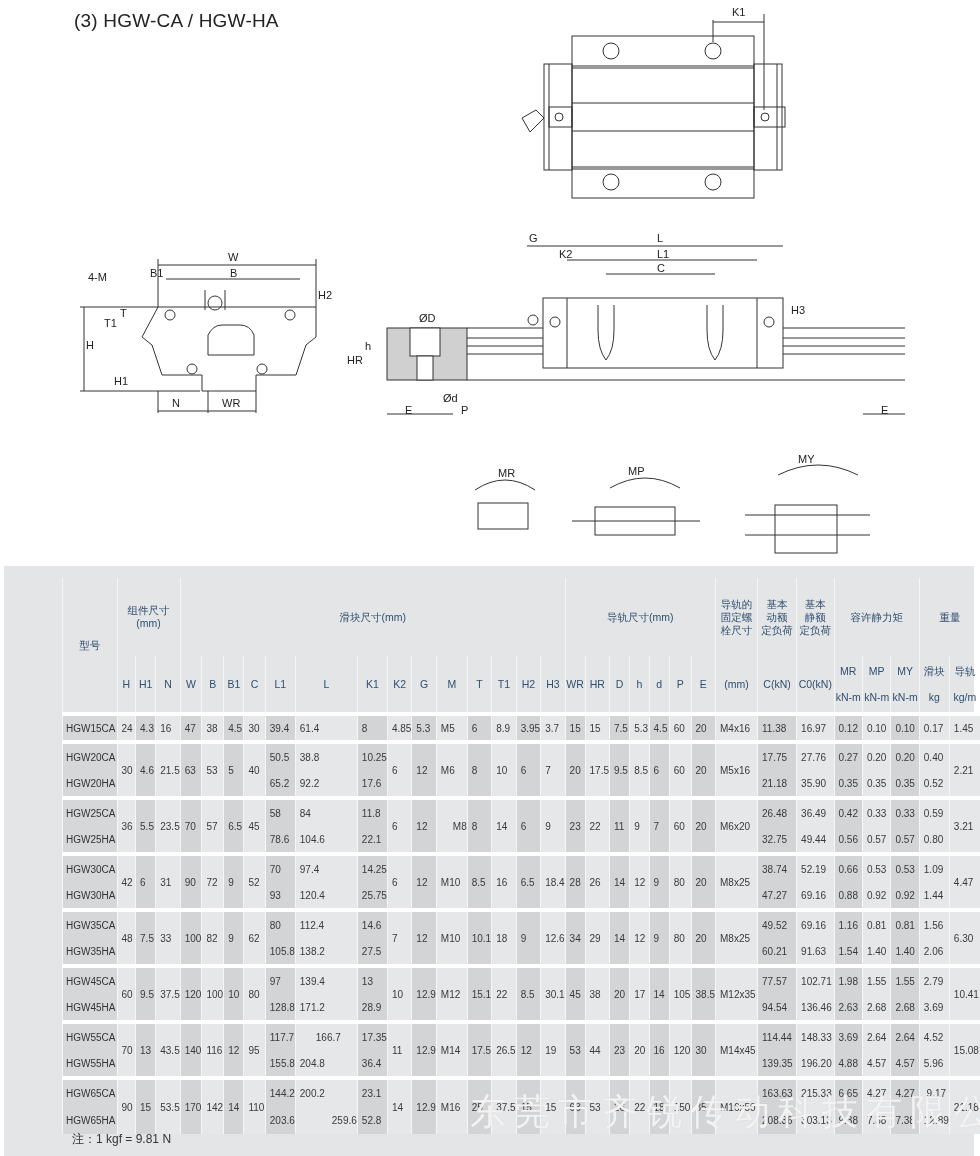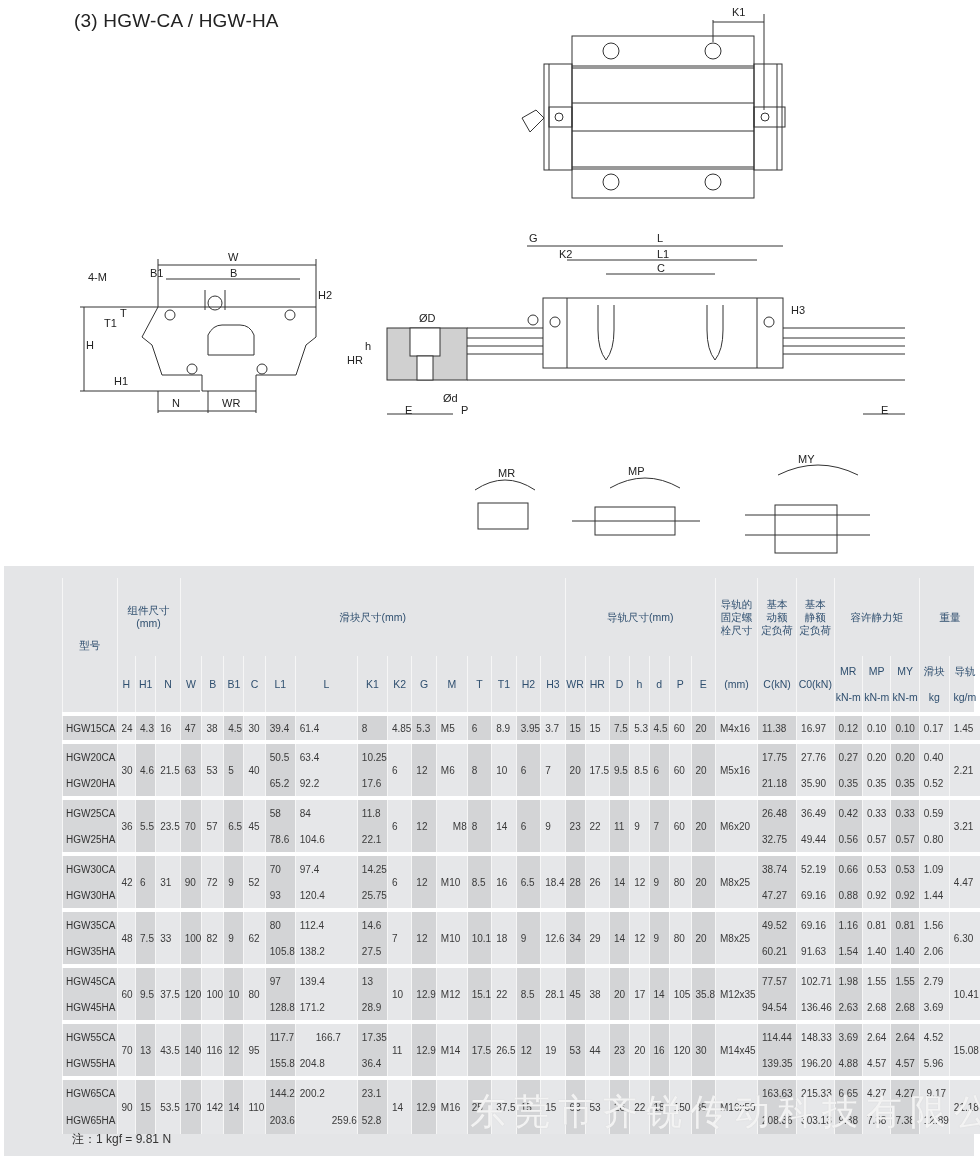--- a/index.html
+++ b/index.html
@@ -288,21 +288,21 @@
       <tr class="grp">
         <td class="model" style="height: 28px;">HGW20CA</td>
         <td rowspan="2" class="light" style="height: 28px;">30</td>
         <td rowspan="2" class="shade" style="height: 28px;">4.6</td>
         <td rowspan="2" class="light" style="height: 28px;">21.5</td>
         <td rowspan="2" class="shade" style="height: 28px;">63</td>
         <td rowspan="2" class="light" style="height: 28px;">53</td>
         <td rowspan="2" class="shade" style="height: 28px;">5</td>
         <td rowspan="2" class="light" style="height: 28px;">40</td>
         <td class="shade" style="height: 28px;">50.5</td>
-        <td class="light" style="height: 28px;">63.4</td>
+        <td class="light" style="height: 28px;">38.8</td>
         <td class="shade" style="height: 28px;">10.25</td>
         <td rowspan="2" class="light" style="height: 28px;">6</td>
         <td rowspan="2" class="shade" style="height: 28px;">12</td>
         <td rowspan="2" class="light" style="height: 28px;">M6</td>
         <td rowspan="2" class="shade" style="height: 28px;">8</td>
         <td rowspan="2" class="light" style="height: 28px;">10</td>
         <td rowspan="2" class="shade" style="height: 28px;">6</td>
         <td rowspan="2" class="light" style="height: 28px;">7</td>
         <td rowspan="2" class="shade" style="height: 28px;">20</td>
         <td rowspan="2" class="light" style="height: 28px;">17.5</td>
@@ -484,28 +484,28 @@
         <td rowspan="2" class="light" style="height: 28px;">80</td>
         <td class="shade" style="height: 28px;">97</td>
         <td class="light" style="height: 28px;">139.4</td>
         <td class="shade" style="height: 28px;">13</td>
         <td rowspan="2" class="light" style="height: 28px;">10</td>
         <td rowspan="2" class="shade" style="height: 28px;">12.9</td>
         <td rowspan="2" class="light" style="height: 28px;">M12</td>
         <td rowspan="2" class="shade" style="height: 28px;">15.1</td>
         <td rowspan="2" class="light" style="height: 28px;">22</td>
         <td rowspan="2" class="shade" style="height: 28px;">8.5</td>
-        <td rowspan="2" class="light" style="height: 28px;">28.1</td>
+        <td rowspan="2" class="light" style="height: 28px;">30.1</td>
         <td rowspan="2" class="shade" style="height: 28px;">45</td>
         <td rowspan="2" class="light" style="height: 28px;">38</td>
         <td rowspan="2" class="shade" style="height: 28px;">20</td>
         <td rowspan="2" class="light" style="height: 28px;">17</td>
         <td rowspan="2" class="shade" style="height: 28px;">14</td>
         <td rowspan="2" class="light" style="height: 28px;">105</td>
-        <td rowspan="2" class="shade" style="height: 28px;">35.8</td>
+        <td rowspan="2" class="shade" style="height: 28px;">38.5</td>
         <td rowspan="2" class="light" style="height: 28px;">M12x35</td>
         <td class="shade" style="height: 28px;">77.57</td>
         <td class="light" style="height: 28px;">102.71</td>
         <td class="shade" style="height: 28px;">1.98</td>
         <td class="light" style="height: 28px;">1.55</td>
         <td class="shade" style="height: 28px;">1.55</td>
         <td class="light" style="height: 28px;">2.79</td>
         <td rowspan="2" class="light" style="height: 28px;">10.41</td>
       </tr>
       <tr>

